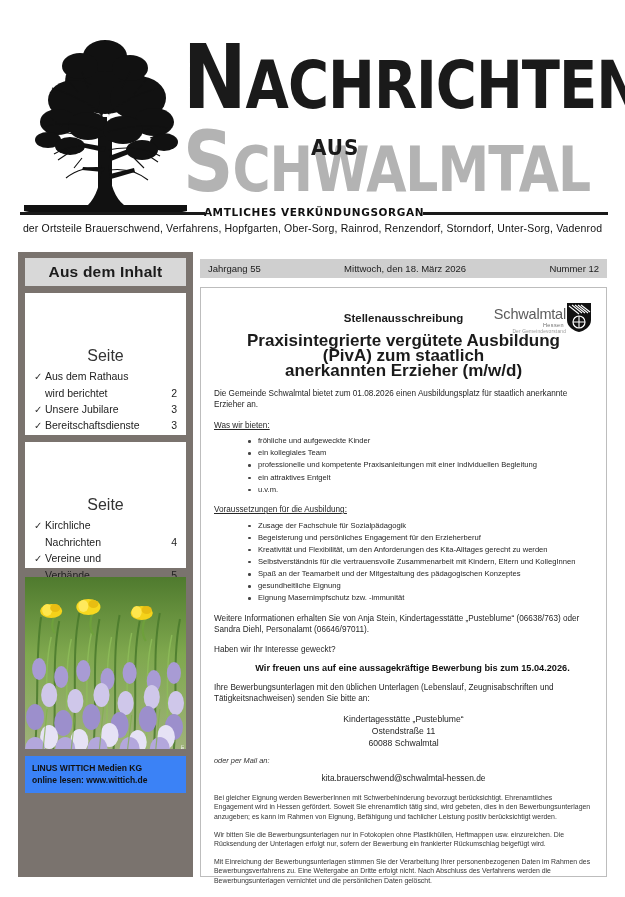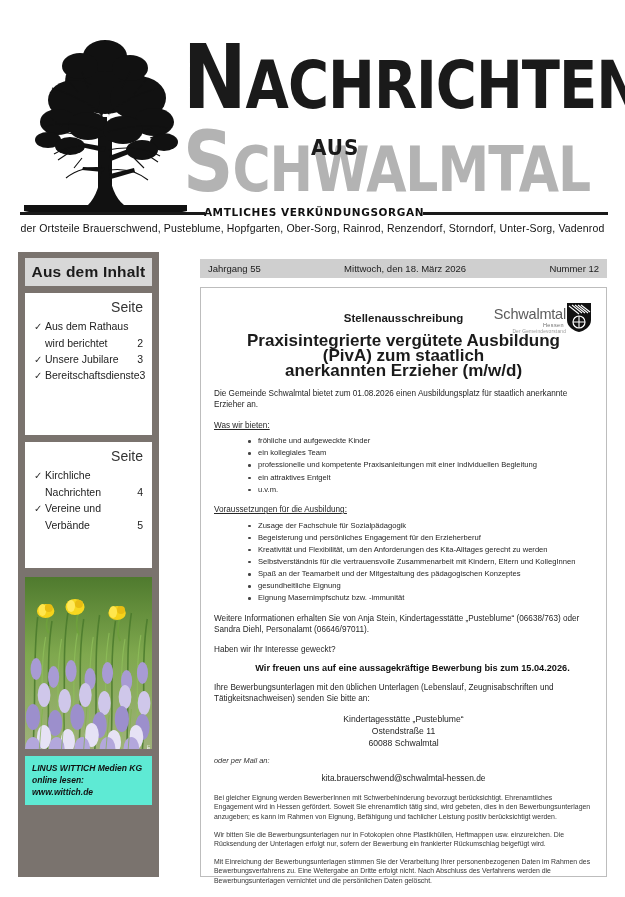--- a/index.html
+++ b/index.html
@@ -42,49 +42,49 @@
   .rule-row .amt{
     position:absolute;left:0;right:0;top:0;text-align:center;
     font-family:"DejaVu Sans","Liberation Sans",sans-serif;
     font-weight:bold;font-size:10.5px;letter-spacing:.6px;color:#111;
   }
   .ortsteile{
     position:absolute;left:0;right:0;top:222px;text-align:center;
     font-size:10.5px;color:#111;letter-spacing:.15px;white-space:nowrap;
   }
   
-  .sidebar{position:absolute;left:18px;top:252px;width:141px;height:625px;background:#7a736e;}
+  .sidebar{position:absolute;left:18px;top:252px;width:175px;height:625px;background:#7a736e;}
   .toc-title{
     margin:6px 7px 0 7px;height:28px;background:#d8d8d8;
     display:flex;align-items:center;justify-content:center;
     font-weight:bold;font-size:15.5px;color:#1b1b1b;letter-spacing:.2px;
   }
   .toc-box{margin:7px 7px 0 7px;background:#ffffff;padding:6px 9px 8px 9px;}
   .toc-box.b1{height:128px;}
   .toc-box.b2{height:112px;}
-  .seite-lbl{text-align:right;font-size:14px;color:#333;margin-bottom:5px;}
+  .seite-lbl{text-align:center;font-size:16px;color:#333;margin-bottom:5px;margin-top:48px;}
   .toc-item{display:flex;align-items:flex-start;font-size:10.5px;color:#222;margin-bottom:3px;}
   .toc-item .ck{width:11px;flex:0 0 11px;font-size:10px;color:#333;line-height:13px;}
   .toc-item .lbl{flex:1;line-height:13px;}
   .toc-item .pg{width:14px;text-align:right;line-height:13px;}
   .toc-sub{display:flex;font-size:10.5px;color:#222;margin-bottom:3px;padding-left:11px;}
   .toc-sub .lbl{flex:1;line-height:14px;}
   .toc-sub .pg{width:14px;text-align:right;line-height:14px;}
   
   .photo{position:relative;margin:9px 7px 0 7px;height:172px;overflow:hidden;background:#5d7a3a;}
   .photo svg{position:absolute;inset:0;width:100%;height:100%;}
   .photo-credit{
     position:absolute;right:1px;bottom:4px;
     font-size:5px;color:#f2f2f2;white-space:nowrap;
     transform:rotate(-90deg);transform-origin:right bottom;
     letter-spacing:.2px;
   }
   .imprint{
-    margin:7px 7px 0 7px;background:#5eead4;padding:6px 7px 7px 7px;
-    font-weight:bold;font-size:8.5px;line-height:12px;color:#111;font-style:italic;
+    margin:7px 7px 0 7px;background:#3b82f6;padding:6px 7px 7px 7px;
+    font-weight:bold;font-size:8.5px;line-height:12px;color:#111;
   }
   
   .issuebar{
     position:absolute;left:200px;top:259px;width:407px;height:19px;
     background:#cfcfcf;display:flex;align-items:center;
     padding:0 8px;box-sizing:border-box;font-size:9.5px;color:#1b1b1b;
   }
   .issuebar .mid{flex:1;text-align:center;}
   .issuebar .right{text-align:right;}
   .content{
@@ -185,21 +185,21 @@
     <div class="word-nach"><span>N</span><span class="sm">ACHRICHTEN</span></div>
     <div class="word-schwal"><span>S</span><span class="sm">CHWALMTAL</span></div>
     <div class="word-aus">AUS</div>
   </div>
 
   <div class="rule-row">
     <span class="ln l"></span>
     <span class="ln r"></span>
     <div class="amt">AMTLICHES VERKÜNDUNGSORGAN</div>
   </div>
-  <div class="ortsteile">der Ortsteile Brauerschwend, Pusteblume, Hopfgarten, Ober-Sorg, Rainrod, Renzendorf, Storndorf, Unter-Sorg, Vadenrod</div>
+  <div class="ortsteile">der Ortsteile Brauerschwend, Verfahrens, Hopfgarten, Ober-Sorg, Rainrod, Renzendorf, Storndorf, Unter-Sorg, Vadenrod</div>
 </div>
 
 <div class="sidebar">
   <div class="toc-title">Aus dem Inhalt</div>
 
   <div class="toc-box b1">
     <div class="seite-lbl">Seite</div>
     <div id="toc1">
         <div class="toc-item">
           <span class="ck">✓</span>

